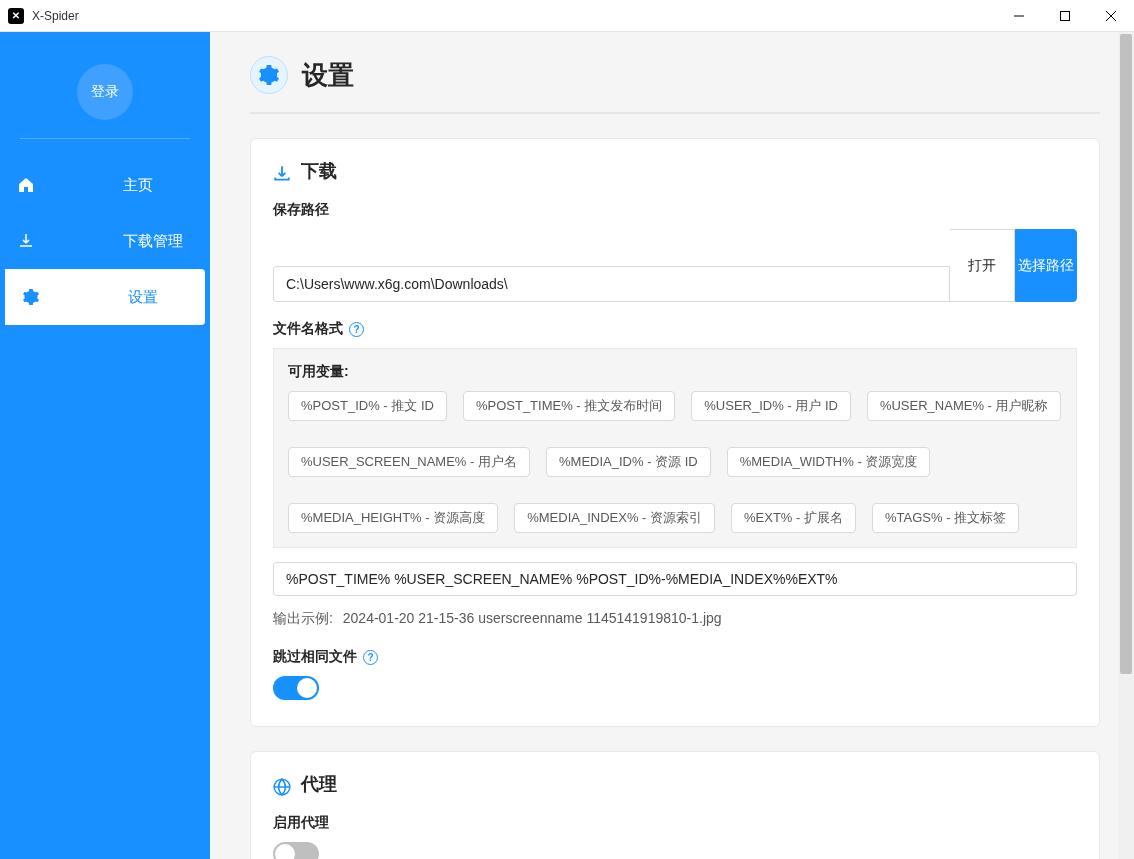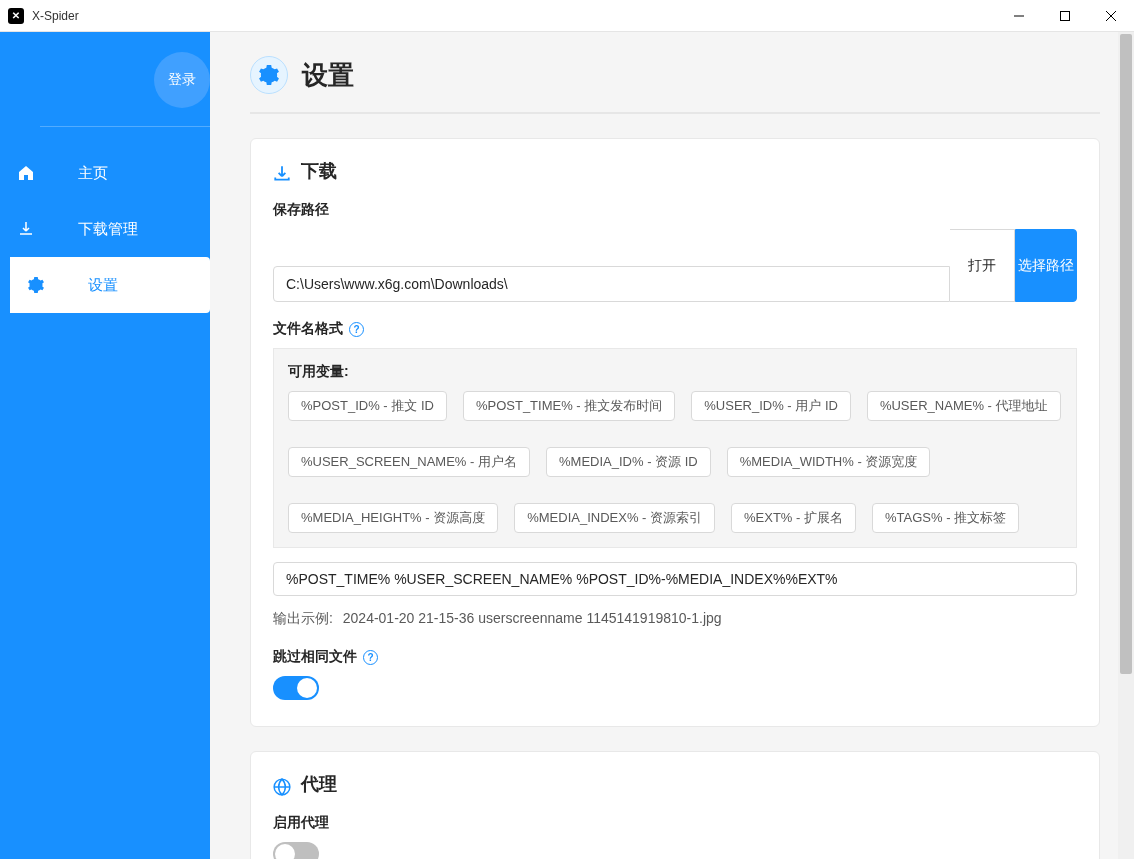--- a/index.html
+++ b/index.html
@@ -8,24 +8,24 @@
 .titlebar { height: 32px; background: #fff; border-bottom: 1px solid #e5e5e5; display: flex; align-items: center; padding-left: 8px; }
 .titlebar-icon { width: 16px; height: 16px; background: #000; border-radius: 3px; display: flex; align-items: center; justify-content: center; margin-right: 8px; }
 .titlebar-icon::after { content: "✕"; color: #fff; font-size: 10px; font-weight: bold; }
 .titlebar-title { font-size: 12px; color: #333; flex: 1; }
 .titlebar-controls { display: flex; }
 .titlebar-btn { width: 46px; height: 32px; display: flex; align-items: center; justify-content: center; cursor: pointer; }
 .titlebar-btn svg { width: 10px; height: 10px; }
 
 .app-body { display: flex; height: 827px; }
 
-.sidebar { width: 210px; background: #1890ff; display: flex; flex-direction: column; align-items: flex-end; padding-top: 20px; }
+.sidebar { width: 210px; background: #1890ff; display: flex; flex-direction: column; align-items: center; padding-top: 32px; }
 .login-btn { width: 56px; height: 56px; border-radius: 50%; background: #40a0ff; color: #fff; display: flex; align-items: center; justify-content: center; font-size: 14px; cursor: pointer; margin-bottom: 18px; }
 .sidebar-divider { width: 170px; height: 1px; background: rgba(255,255,255,0.25); margin-bottom: 18px; }
-.nav-item { width: 100%; height: 56px; display: flex; align-items: center; padding-left: 18px; cursor: pointer; color: #fff; }
+.nav-item { width: 100%; height: 56px; display: flex; align-items: center; padding-left: 18px; cursor: pointer; color: #fff; gap: 45px; }
 .nav-item.active { background: #fff; color: #1890ff; border-top-right-radius: 4px; border-bottom-right-radius: 4px; width: 200px; margin-left: 0; }
 .nav-icon { width: 16px; height: 16px; margin-right: 44px; display: flex; align-items: center; justify-content: center; }
 .nav-label { font-size: 15px; }
 
 .main { flex: 1; background: #f5f5f5; overflow-y: auto; height: 100%; }
 .main-inner { padding: 24px 34px 24px 40px; }
 
 .page-header { display: flex; align-items: center; gap: 14px; padding-bottom: 18px; border-bottom: 2px solid #e6e6e6; margin-bottom: 24px; }
 .page-header-icon { width: 38px; height: 38px; border-radius: 50%; background: #e6f4ff; border: 1px solid #bae0ff; display: flex; align-items: center; justify-content: center; }
 .page-title { font-size: 26px; font-weight: 600; color: #262626; }
@@ -156,21 +156,21 @@
           <span>文件名格式</span>
           <span class="help-icon">?</span>
         </div>
 
         <div class="var-section">
           <div class="var-label">可用变量:</div>
           <div class="var-tags" id="var-tags">
               <span class="var-tag">%POST_ID% - 推文 ID</span>
               <span class="var-tag">%POST_TIME% - 推文发布时间</span>
               <span class="var-tag">%USER_ID% - 用户 ID</span>
-              <span class="var-tag">%USER_NAME% - 代理地址</span>
+              <span class="var-tag">%USER_NAME% - 用户昵称</span>
               <span class="var-tag">%USER_SCREEN_NAME% - 用户名</span>
               <span class="var-tag">%MEDIA_ID% - 资源 ID</span>
               <span class="var-tag">%MEDIA_WIDTH% - 资源宽度</span>
               <span class="var-tag">%MEDIA_HEIGHT% - 资源高度</span>
               <span class="var-tag">%MEDIA_INDEX% - 资源索引</span>
               <span class="var-tag">%EXT% - 扩展名</span>
               <span class="var-tag">%TAGS% - 推文标签</span>
             </div>
         </div>
 

